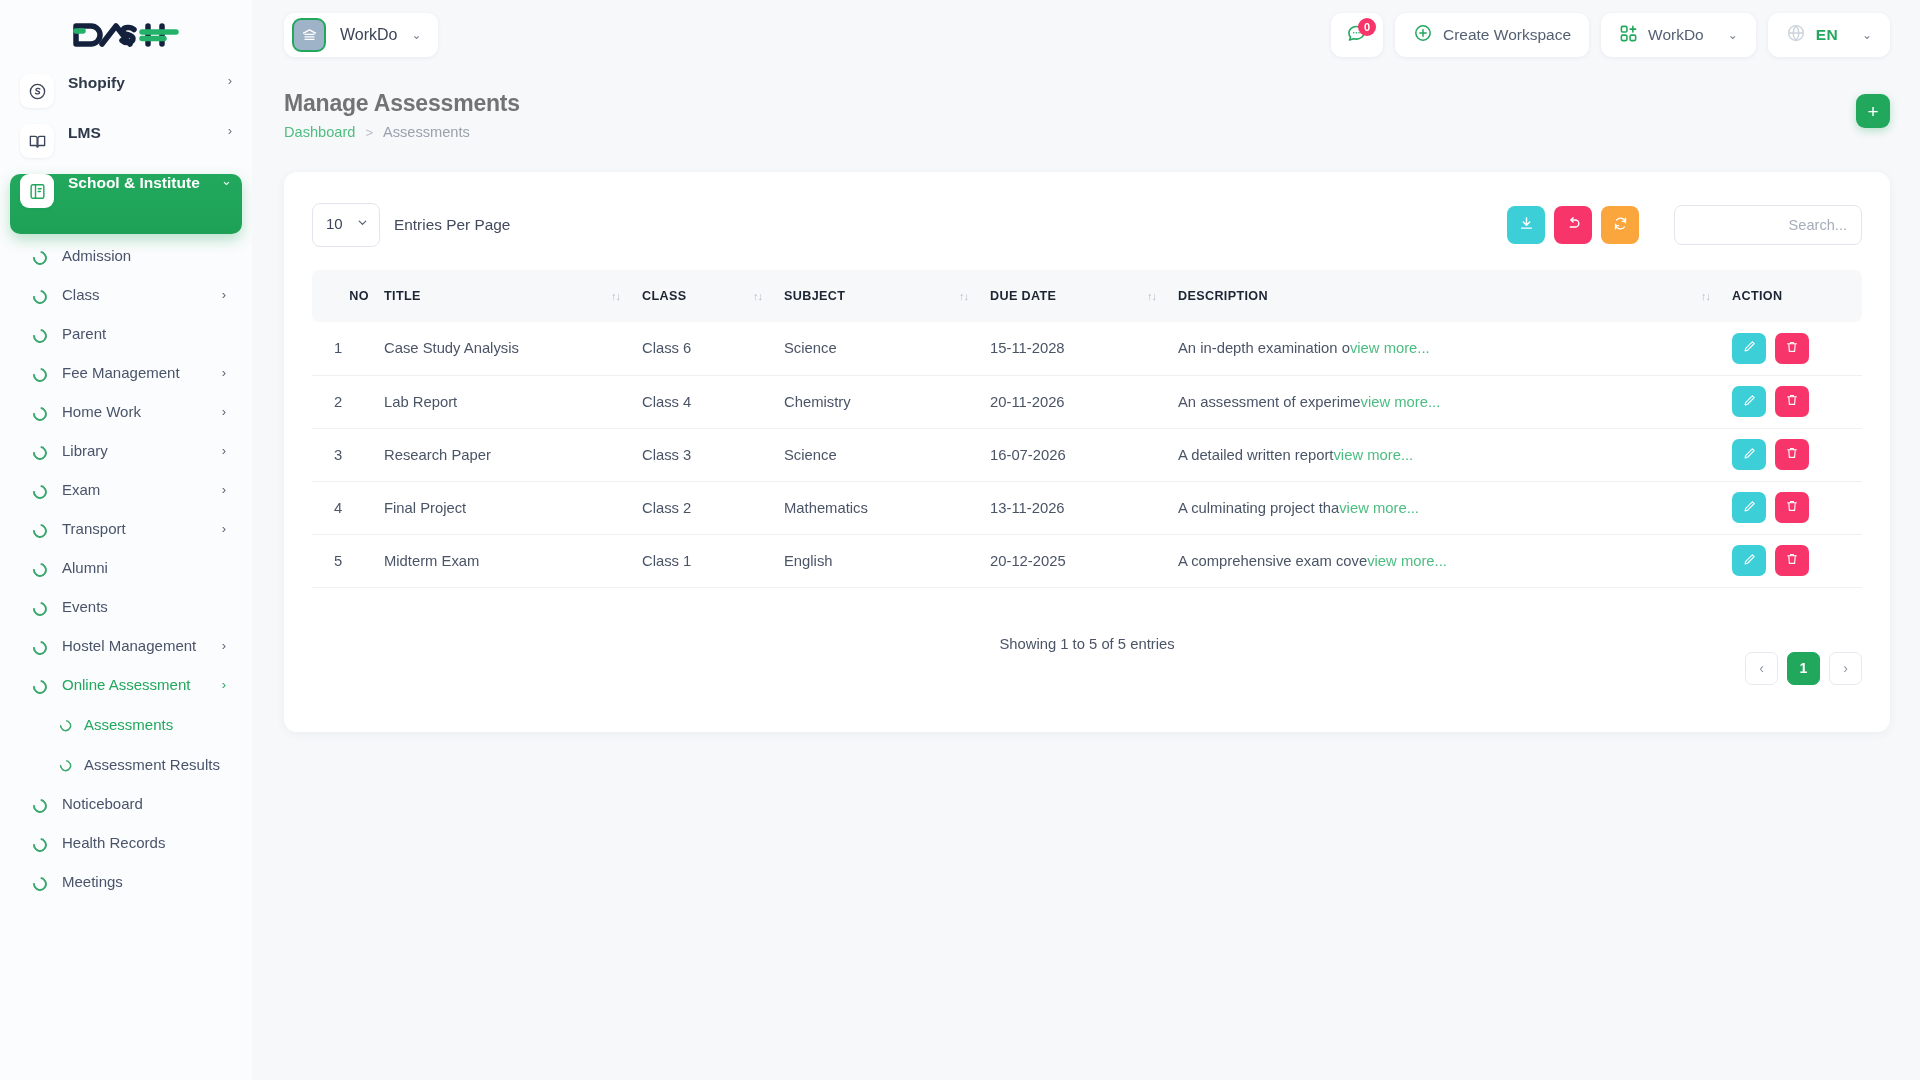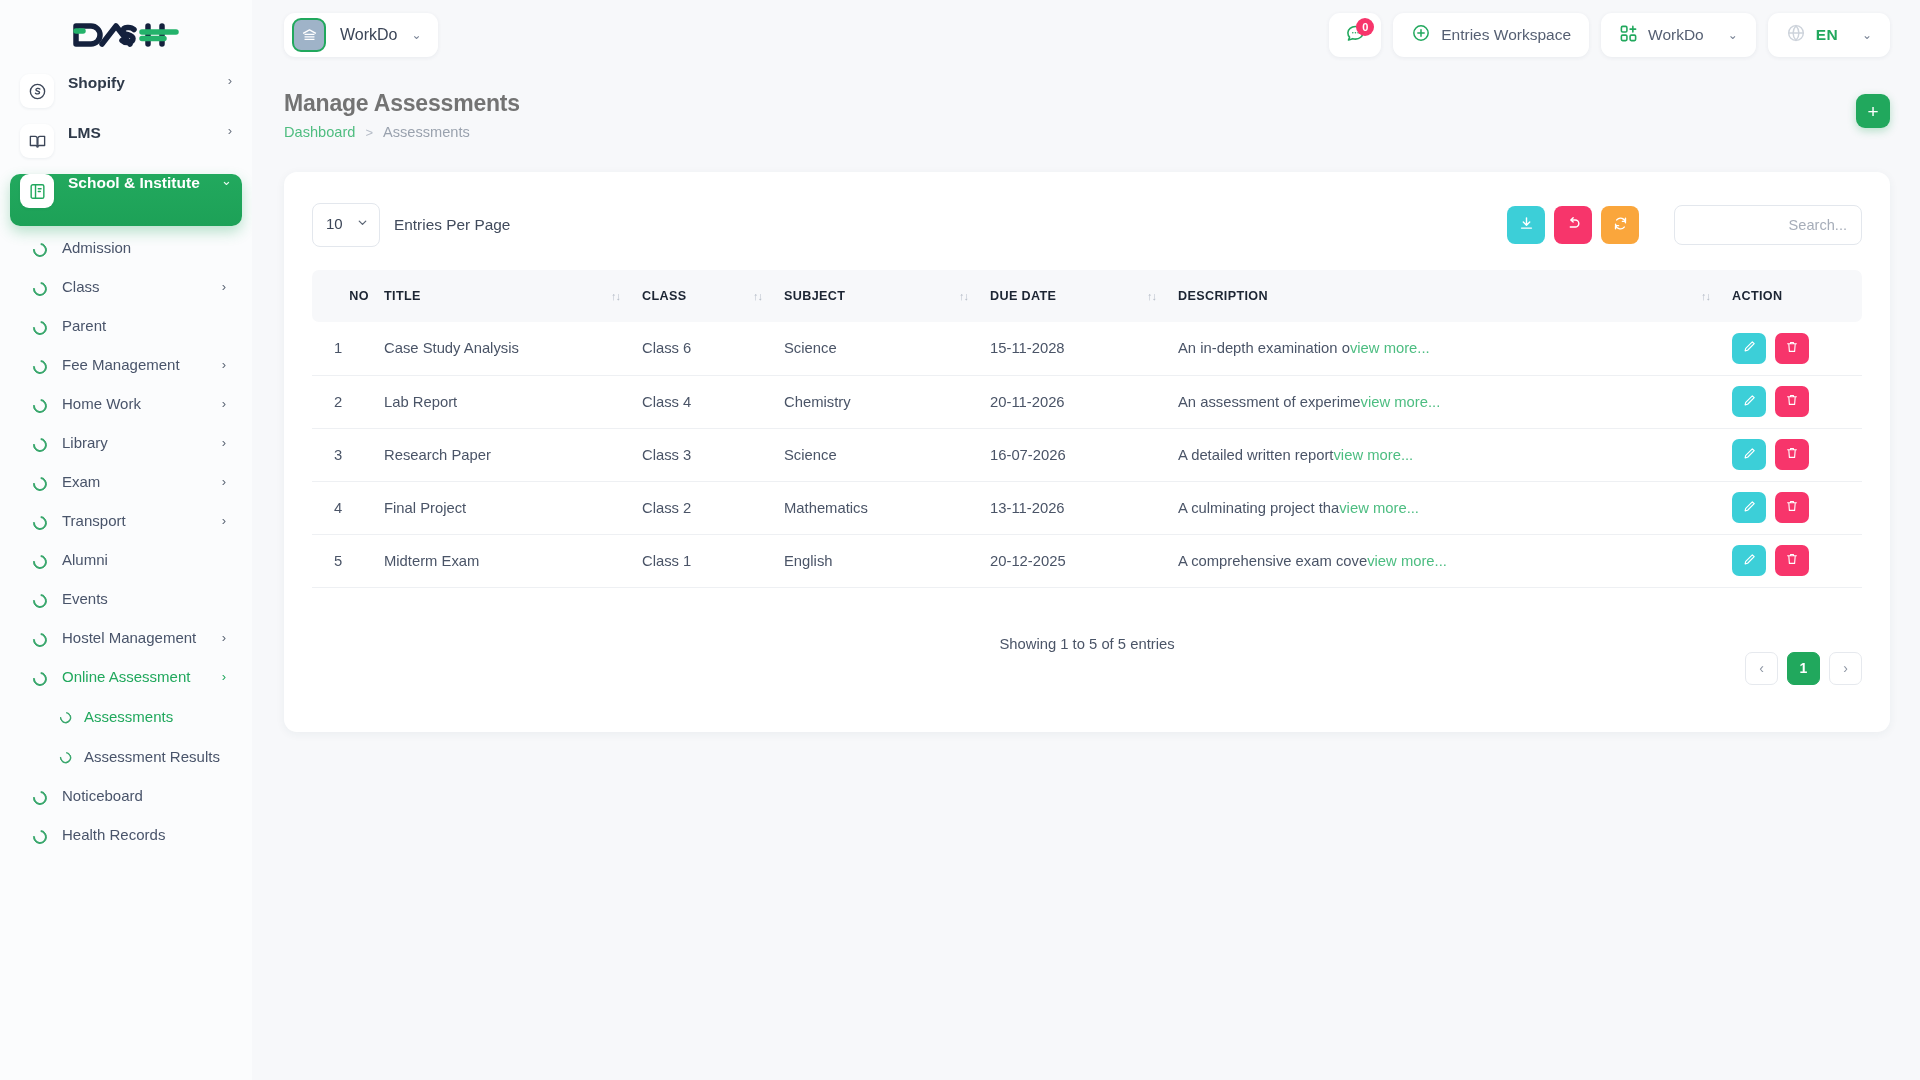--- a/index.html
+++ b/index.html
@@ -47,21 +47,21 @@
     font-size: 15.5px; font-weight: 600; color: #2f3a4a;
     white-space: nowrap;
   }
   .nav-item .chev {
     margin-left: auto; color: #6b7280; font-size: 13px; line-height: 1;
   }
   .nav-item.active-main {
     background: #1fa85c;
     background: linear-gradient(180deg,#22a95e,#1da157);
     box-shadow: 0 6px 14px rgba(32,165,92,.30);
-    height: 52px;
+    height: 60px;
   }
   .nav-item.active-main .nlabel { color: #ffffff; }
   .nav-item.active-main .chev { color: #eafaf1; }
 
   
   .sub-item {
     display: flex; align-items: center;
     height: 39px;
     padding-left: 22px;
     cursor: pointer;
@@ -348,20 +348,24 @@
           <span class="slabel">Assessment Results</span>
         </div>
         <div class="sub-item">
           <span class="dot"></span>
           <span class="slabel">Noticeboard</span>
         </div>
         <div class="sub-item">
           <span class="dot"></span>
           <span class="slabel">Health Records</span>
         </div>
+        <div class="sub-item">
+          <span class="dot"></span>
+          <span class="slabel">Meetings</span>
+        </div>
       </div>
 
   </nav>
 </aside>
 
 <header id="topbar">
 
   <div class="ws-pill">
     <span class="ws-badge">
       <svg width="17" height="17" viewBox="0 0 24 24" fill="none" stroke="#ffffff" stroke-width="1.8" stroke-linejoin="round">
@@ -387,21 +391,21 @@
       <span class="msg-badge">0</span>
     </div>
 
     <div class="chip pad">
       <span>
         <svg width="20" height="20" viewBox="0 0 24 24" fill="none" stroke="#21a85d" stroke-width="1.8" stroke-linecap="round">
           <circle cx="12" cy="12" r="8.6"></circle>
           <path d="M12 8.2v7.6M8.2 12h7.6"></path>
         </svg>
       </span>
-      <span class="chip-text">Entries Workspace</span>
+      <span class="chip-text">Create Workspace</span>
     </div>
 
     <div class="chip pad">
       <span>
         <svg width="19" height="19" viewBox="0 0 24 24" fill="none" stroke="#21a85d" stroke-width="2" stroke-linecap="round" stroke-linejoin="round">
           <rect x="3" y="3" width="7" height="7" rx="1.6"></rect>
           <rect x="3" y="14" width="7" height="7" rx="1.6"></rect>
           <rect x="14" y="14" width="7" height="7" rx="1.6"></rect>
           <path d="M17.5 3v7M14 6.5h7"></path>
         </svg>

